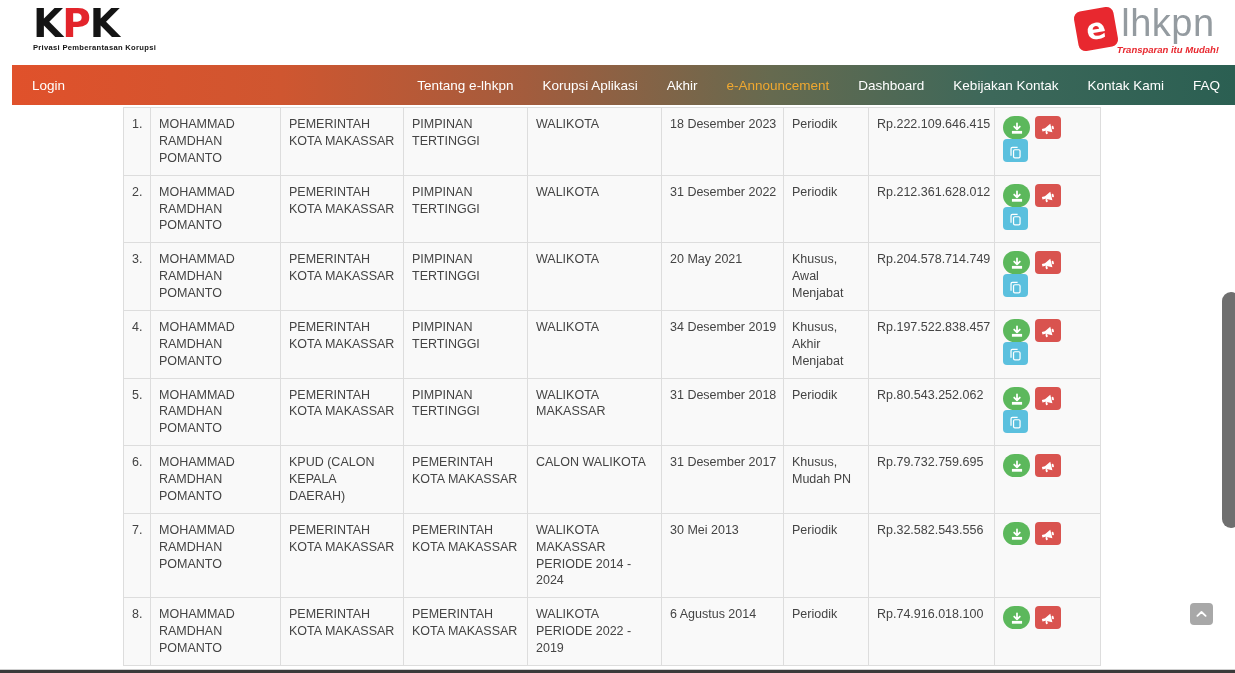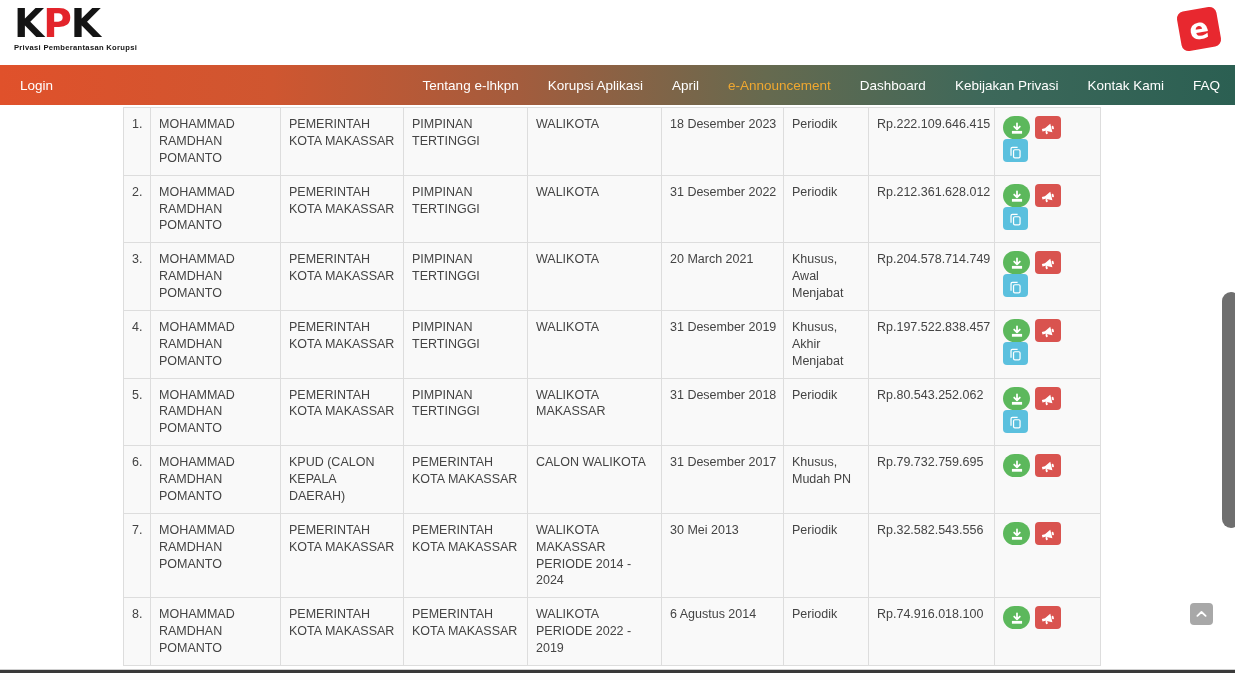--- a/index.html
+++ b/index.html
@@ -4,38 +4,39 @@
 <style>
   * { box-sizing: border-box; }
   html,body { margin:0; padding:0; }
   body {
     width:1235px; height:673px; overflow:hidden; position:relative;
     background:#fff; font-family:"Liberation Sans", sans-serif;
   }
 
   
   .site-header { position:relative; height:65px; background:#fff; }
-  .kpk-logo { position:absolute; left:14px; top:5px; cursor:pointer; }
+  .kpk-logo { position:absolute; left:33px; top:5px; cursor:pointer; }
   .kpk-word { font-family:"DejaVu Sans", sans-serif; font-weight:900; font-size:39px;
               line-height:0.95; letter-spacing:-1px; color:#141414; }
   .kpk-word .kpk-red { color:#e3242b; }
   .kpk-sub { font-size:7.6px; font-weight:bold; color:#141414; letter-spacing:0.3px; margin-top:1px; }
 
   .elhkpn-logo { position:absolute; right:16px; top:4px; display:flex; align-items:flex-start; cursor:pointer; }
   .e-badge { width:40px; height:40px; margin-top:5px; background:#e8282f; border-radius:7px;
              transform:rotate(-10deg); display:flex; align-items:center; justify-content:center; }
   .e-badge span { color:#fff; font-size:29px; font-weight:bold; font-family:"DejaVu Sans", sans-serif; }
   .lhkpn-col { margin-left:1px; text-align:center; }
   .lhkpn-word { font-size:38px; line-height:1.05; color:#949ba0; letter-spacing:0.5px; }
   .elhkpn-tagline { font-size:9.5px; font-style:italic; font-weight:bold; color:#e8282f; margin-top:0; }
 
   
   .main-navbar {
     height:40px; display:flex; align-items:center; padding:0 15px 0 20px;
     background:linear-gradient(90deg,#e0512b 0%,#cf5630 22%,#a35c3d 42%,#666a4f 62%,#3d685a 80%,#2b5f52 100%);
+    margin-left:12px;
   }
   .nav-link { color:#fff; font-size:13.5px; text-decoration:none; cursor:pointer; white-space:nowrap; }
   .nav-menu { margin-left:auto; display:flex; gap:29px; align-items:center; }
 
   
   .table-wrap { position:absolute; top:107px; left:123px; }
   table.report { border-collapse:collapse; table-layout:fixed; width:977px; background:#f9f9f9; }
   table.report td {
     border:1px solid #ddd; vertical-align:top; padding:8px 8px; font-size:12.5px;
     color:#444; line-height:1.35; height:65px; overflow:hidden;
@@ -65,32 +66,36 @@
 
 <header class="site-header">
   <div class="kpk-logo">
     <div class="kpk-word"><span>K</span><span class="kpk-red">P</span><span>K</span></div>
     <div class="kpk-sub">Privasi Pemberantasan Korupsi</div>
   </div>
   <div class="elhkpn-logo">
     <div class="e-badge">
         <span>e</span>
       </div>
+    <div class="lhkpn-col">
+      <div class="lhkpn-word">lhkpn</div>
+      <div class="elhkpn-tagline">Transparan itu Mudah!</div>
+    </div>
   </div>
 </header>
 
 <nav class="main-navbar">
   <a class="nav-link">Login</a>
   <div class="nav-menu">
       <a class="nav-link">Tentang e-lhkpn</a>
       <a class="nav-link">Korupsi Aplikasi</a>
-      <a class="nav-link">April</a>
+      <a class="nav-link">Akhir</a>
       <a class="nav-link" style="color: rgb(240, 168, 48);">e-Announcement</a>
       <a class="nav-link">Dashboard</a>
-      <a class="nav-link">Kebijakan Privasi</a>
+      <a class="nav-link">Kebijakan Kontak</a>
       <a class="nav-link">Kontak Kami</a>
       <a class="nav-link">FAQ</a>
     </div>
 </nav>
 
 <div class="table-wrap">
   <table class="report">
     <colgroup>
       <col style="width:27px">
         <col style="width:130px">
@@ -148,21 +153,21 @@
                   <rect x="5.6" y="4.6" width="8" height="10" rx="1.6"></rect>
                   <path d="M10.6 1.6H4.2A1.7 1.7 0 0 0 2.5 3.3V12"></path>
                 </svg></span></button></td>
         </tr>
         <tr>
           <td class="c-no">3.</td>
           <td class="c-name">MOHAMMAD RAMDHAN POMANTO</td>
           <td class="c-agency">PEMERINTAH KOTA MAKASSAR</td>
           <td class="c-unit">PIMPINAN TERTINGGI</td>
           <td class="c-position">WALIKOTA</td>
-          <td class="c-date">20 March 2021</td>
+          <td class="c-date">20 May 2021</td>
           <td class="c-type">Khusus, Awal Menjabat</td>
           <td class="c-amount">Rp.204.578.714.749</td>
           <td class="c-actions"><button class="act-btn btn-download" style="background: rgb(92, 184, 92);"><span><svg viewBox="0 0 16 16" width="14" height="14">
                   <path d="M8 1.5v6.5M4.8 5.2 8 8.4l3.2-3.2" stroke="#fff" stroke-width="2" fill="none" stroke-linecap="round" stroke-linejoin="round"></path>
                   <path d="M2.2 10.2h11.6v3.2H2.2z" fill="#fff" rx="1"></path>
                 </svg></span></button><button class="act-btn btn-announce" style="background: rgb(217, 83, 79);"><span><svg viewBox="0 0 16 16" width="14" height="14">
                   <g transform="rotate(-14 8 8)" fill="#fff">
                     <path d="M1.2 6.3h3.6L12 2.8v10L4.8 9.3H1.2z"></path>
                     <rect x="12.6" y="5.6" width="2.2" height="4.2" rx="1.1"></rect>
                     <rect x="4.4" y="9.8" width="2.2" height="3.6" rx="1"></rect>
@@ -171,21 +176,21 @@
                   <rect x="5.6" y="4.6" width="8" height="10" rx="1.6"></rect>
                   <path d="M10.6 1.6H4.2A1.7 1.7 0 0 0 2.5 3.3V12"></path>
                 </svg></span></button></td>
         </tr>
         <tr>
           <td class="c-no">4.</td>
           <td class="c-name">MOHAMMAD RAMDHAN POMANTO</td>
           <td class="c-agency">PEMERINTAH KOTA MAKASSAR</td>
           <td class="c-unit">PIMPINAN TERTINGGI</td>
           <td class="c-position">WALIKOTA</td>
-          <td class="c-date">31 Desember 2019</td>
+          <td class="c-date">34 Desember 2019</td>
           <td class="c-type">Khusus, Akhir Menjabat</td>
           <td class="c-amount">Rp.197.522.838.457</td>
           <td class="c-actions"><button class="act-btn btn-download" style="background: rgb(92, 184, 92);"><span><svg viewBox="0 0 16 16" width="14" height="14">
                   <path d="M8 1.5v6.5M4.8 5.2 8 8.4l3.2-3.2" stroke="#fff" stroke-width="2" fill="none" stroke-linecap="round" stroke-linejoin="round"></path>
                   <path d="M2.2 10.2h11.6v3.2H2.2z" fill="#fff" rx="1"></path>
                 </svg></span></button><button class="act-btn btn-announce" style="background: rgb(217, 83, 79);"><span><svg viewBox="0 0 16 16" width="14" height="14">
                   <g transform="rotate(-14 8 8)" fill="#fff">
                     <path d="M1.2 6.3h3.6L12 2.8v10L4.8 9.3H1.2z"></path>
                     <rect x="12.6" y="5.6" width="2.2" height="4.2" rx="1.1"></rect>
                     <rect x="4.4" y="9.8" width="2.2" height="3.6" rx="1"></rect>

